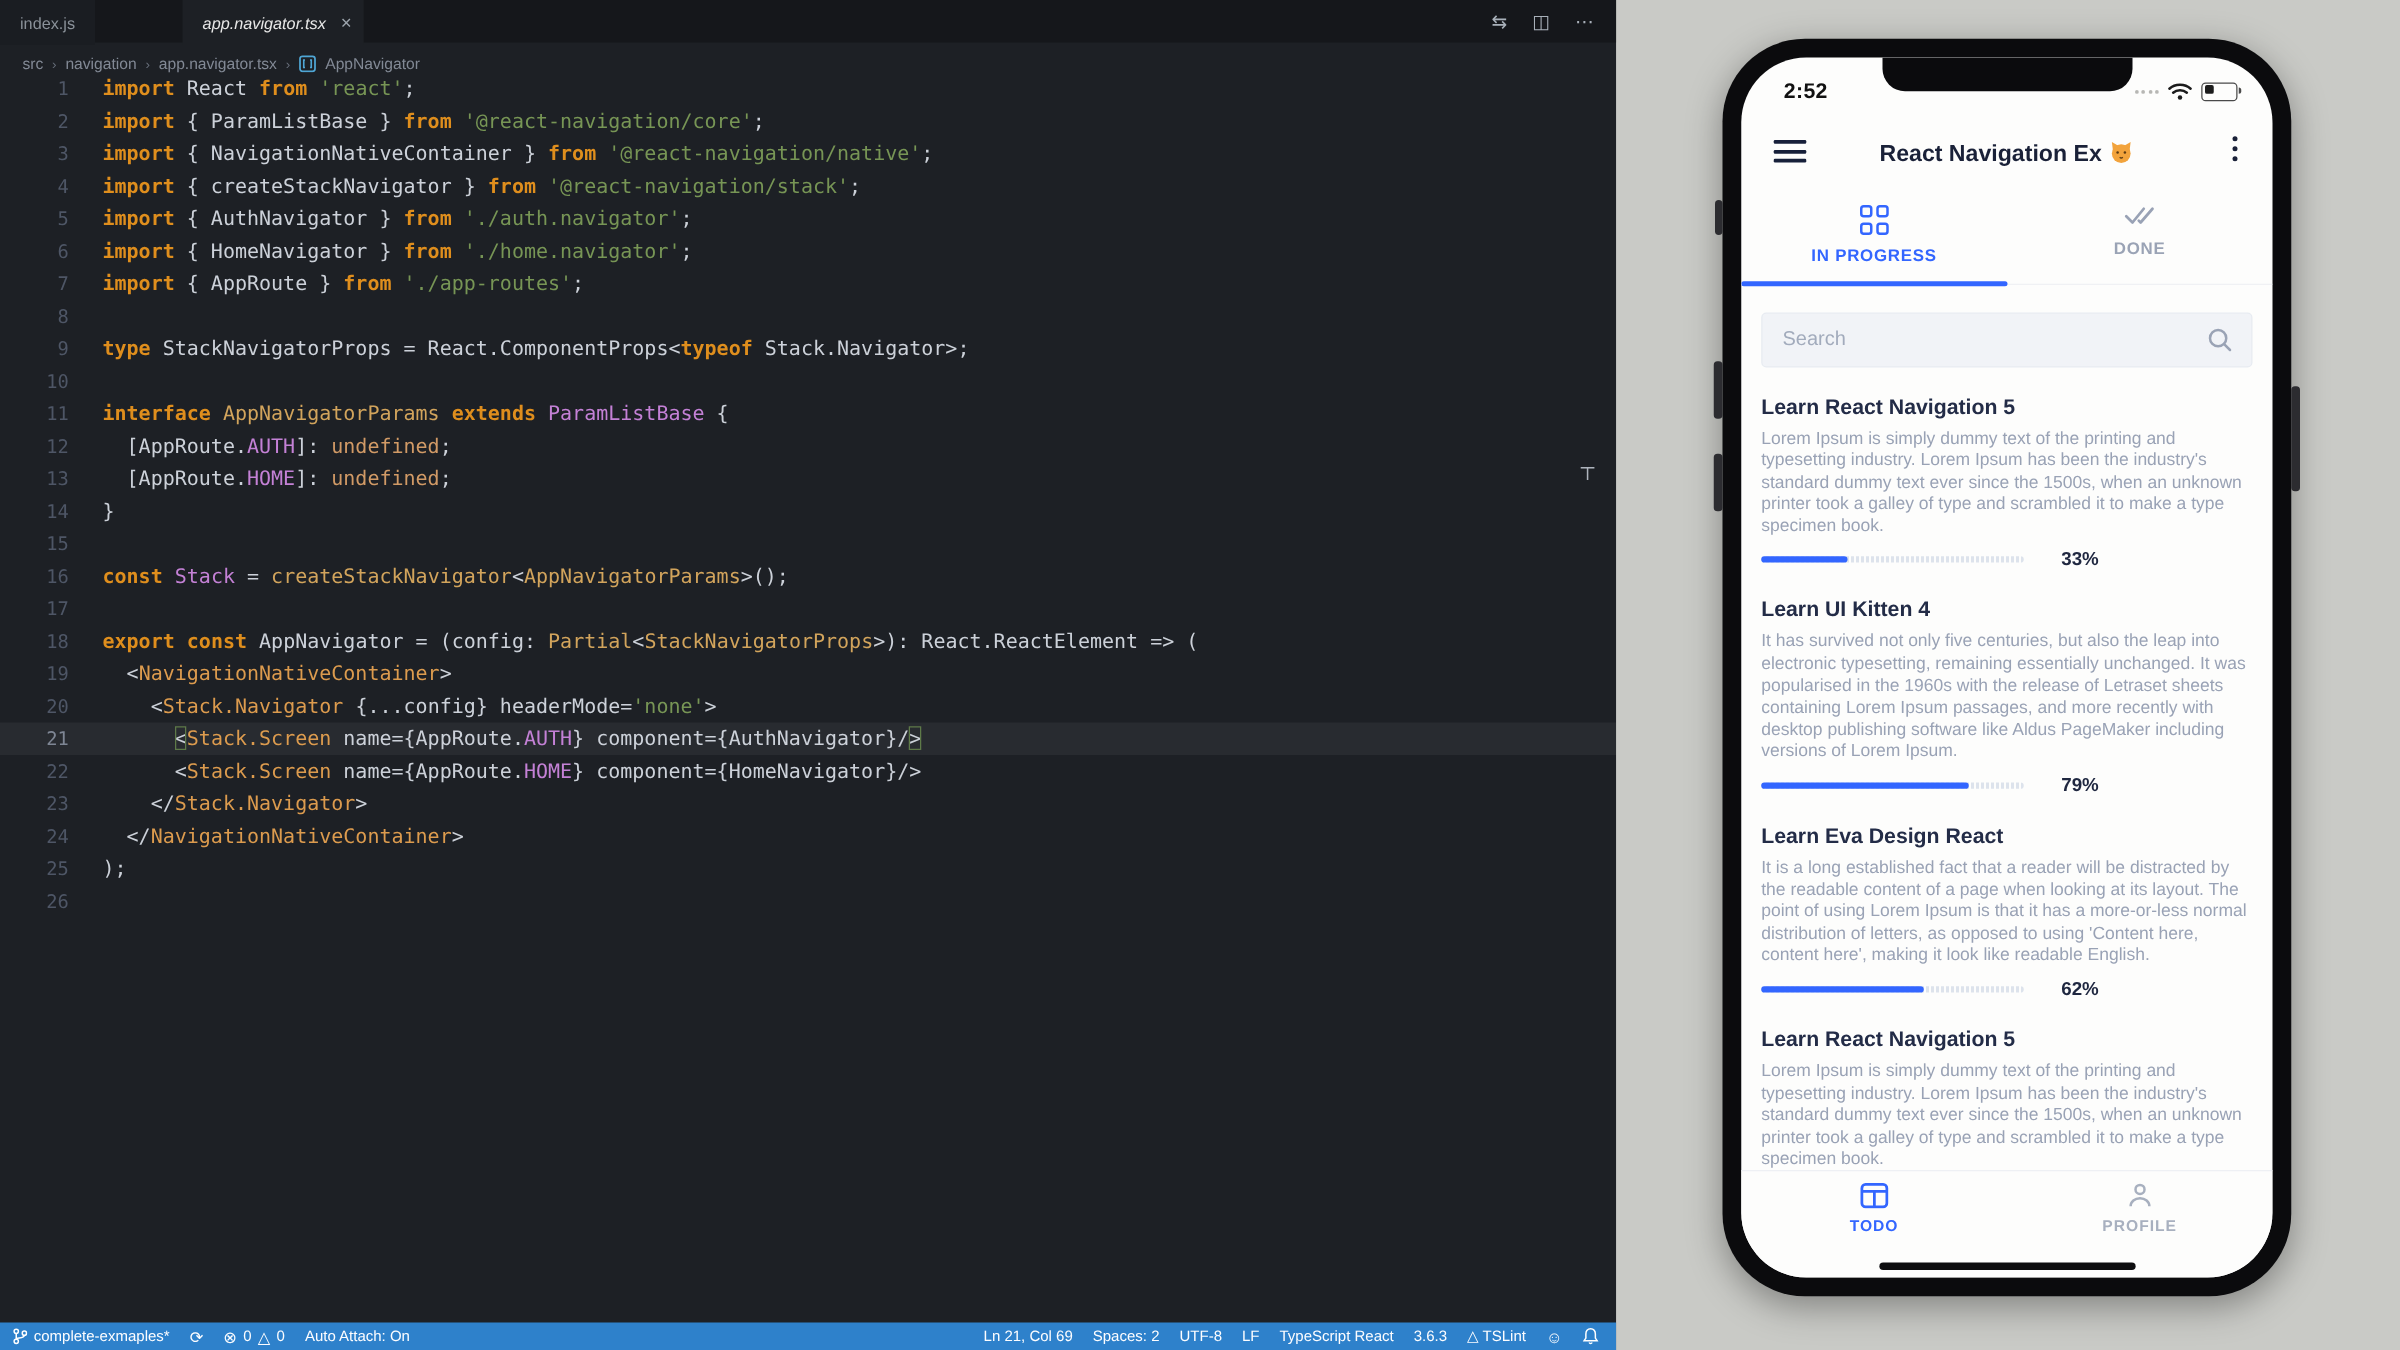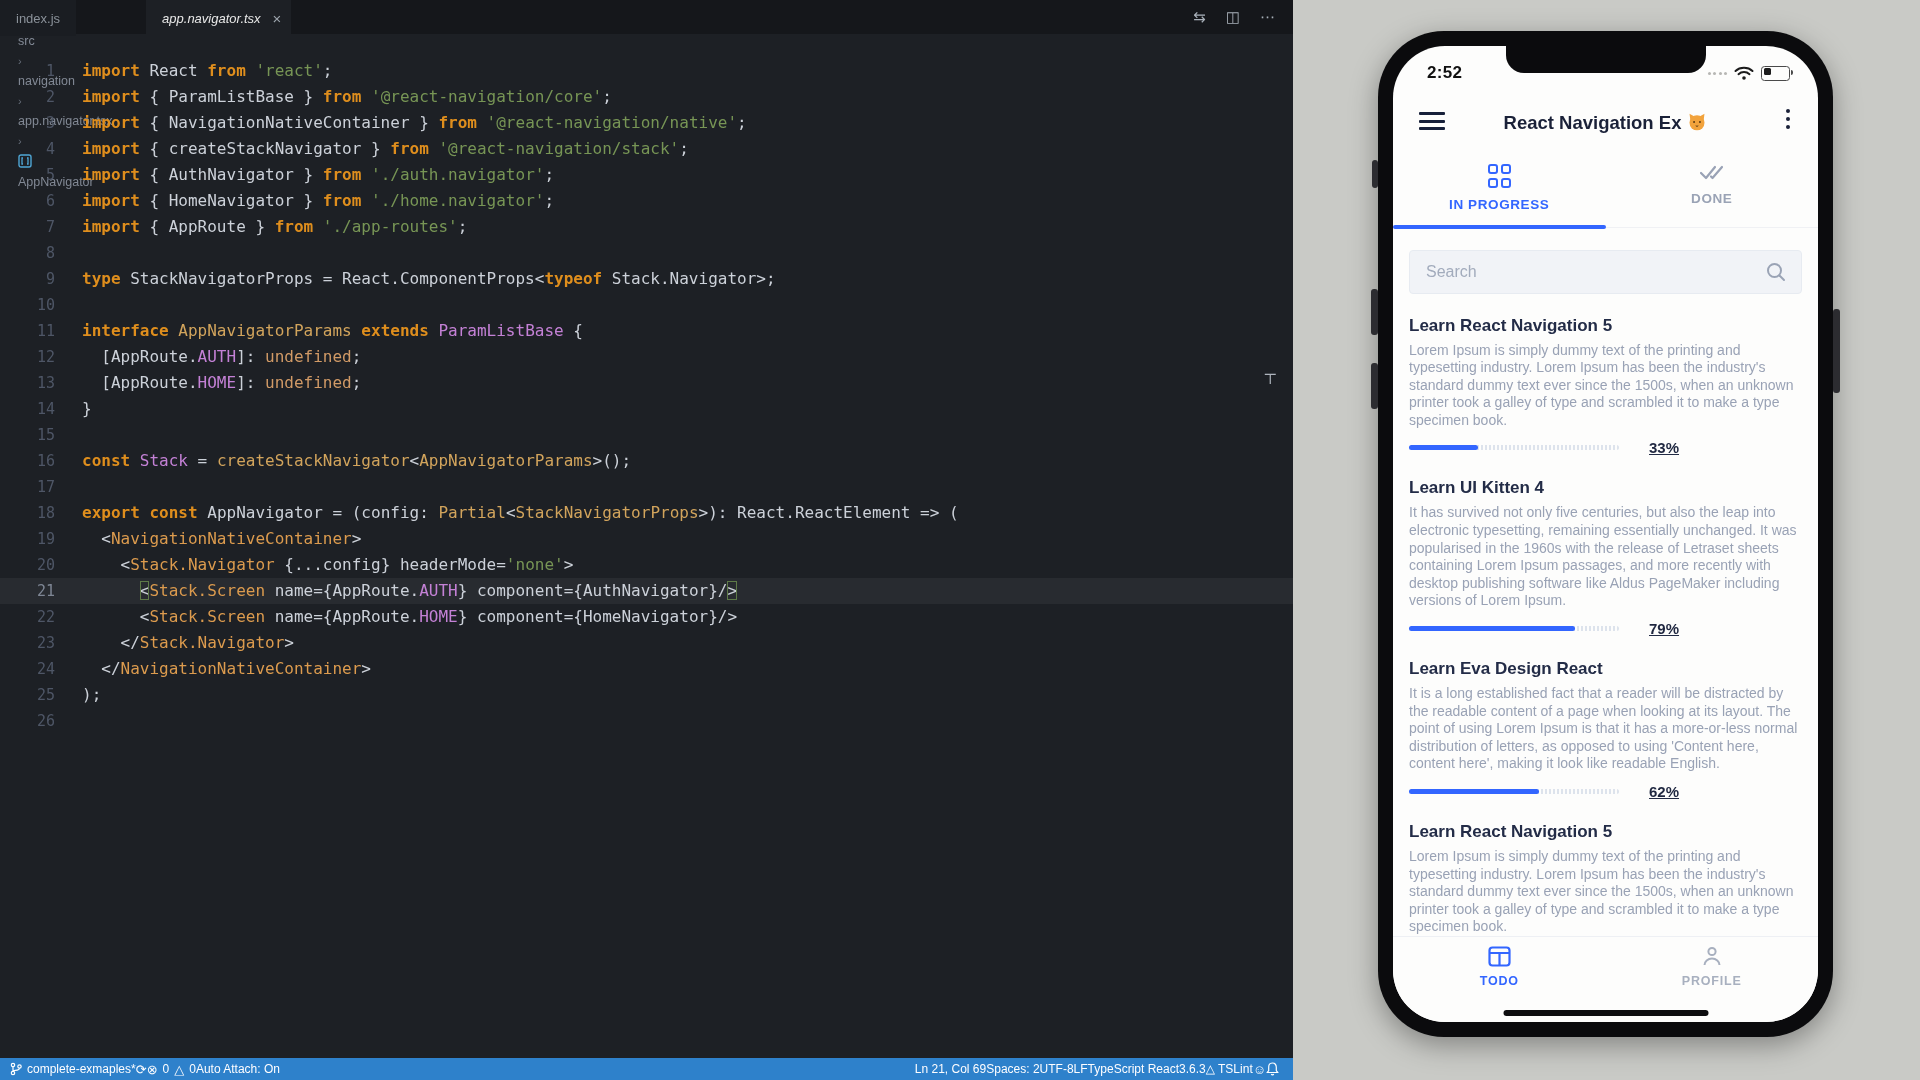--- a/index.html
+++ b/index.html
@@ -8,21 +8,21 @@
 
   
   .editor-pane{position:absolute;left:0;top:0;width:1293px;height:1080px;background:#1d2025;}
   .tabbar{height:34px;background:#15171b;display:flex;align-items:stretch;}
   .tab{display:flex;align-items:center;padding:18px 16px;font-size:13px;color:#8a9199;background:#1a1d22;cursor:pointer;}
   .tab.active{background:#1d2025;color:#e8e8e8;font-style:italic;margin-left:70px;padding-right:10px;}
   .tab-close{margin-left:12px;color:#9da5ad;font-size:15px;font-style:normal;}
   .tab-actions{margin-left:auto;display:flex;gap:20px;align-items:center;padding-right:18px;color:#a8b0b9;font-size:15px;}
   .tab-actions span{cursor:pointer;}
 
-  .breadcrumb{height:24px;display:flex;align-items:flex-start;padding-left:18px;font-size:12.5px;color:#828995;gap:7px;flex-direction:column;}
+  .breadcrumb{height:24px;display:flex;align-items:flex-end;padding-left:18px;font-size:12.5px;color:#828995;gap:7px;}
   .crumb{cursor:pointer;}
   .crumb-sep{font-size:11px;color:#666d79;}
   .symbol-icon{display:inline-flex;vertical-align:middle;}
 
   .code{font-family:"DejaVu Sans Mono",monospace;font-size:16px;line-height:26px;}
   .codeline{display:flex;height:26px;}
   .codeline.current{background:rgba(255,255,255,.05);}
   .ln{width:55px;flex:none;text-align:right;color:#4e5666;font-size:15px;}
   .codeline.current .ln{color:#7e8694;}
   .lc{padding-left:27px;white-space:pre;}
@@ -32,21 +32,21 @@
   .tk-ty{color:var(--ty);}
   .tk-tag{color:var(--tag);}
   .tk-pu{color:var(--pu);}
   .tk-num{color:var(--num);}
   .tk-brk{color:#ccd1d9;outline:1px solid #5e7a48;outline-offset:-1px;}
 
   .drag-marker{position:absolute;left:1263px;top:370px;color:#aeb4bd;font-size:15px;font-family:"DejaVu Serif",serif;}
 
   .statusbar{position:absolute;left:0;top:1058px;width:1293px;height:22px;background:var(--statusblue);
              color:#fdfdff;display:flex;align-items:center;font-size:12px;padding:0 10px;box-sizing:border-box;}
-  .sb-group{display:flex;align-items:center;}
+  .sb-group{display:flex;align-items:center;gap:16px;}
   .sb-right{margin-left:auto;padding-right:4px;}
   .sb-item{display:flex;align-items:center;gap:5px;cursor:pointer;white-space:nowrap;}
   .sb-glyph{font-size:13px;}
 
   
   .device-pane{position:absolute;left:1293px;top:0;width:617px;height:1080px;background:#c9cac6;}
   .phone{position:absolute;left:85px;top:31px;width:455px;height:1006px;background:#0b0b0d;border-radius:66px;
          box-shadow:0 8px 28px rgba(0,0,0,.35);}
   .nub{position:absolute;background:#2c2c30;border-radius:3px;}
   .screen{position:absolute;left:15px;top:15px;width:425px;height:976px;background:#fdfdfc;border-radius:52px;
@@ -83,21 +83,21 @@
   .p-search{margin:22px 16px 0;height:44px;background:#f1f3f7;border:1px solid #e7ebf1;border-radius:4px;
             display:flex;align-items:center;padding:0 14px;box-sizing:border-box;}
   .p-search input{flex:1;border:none;background:transparent;outline:none;font-size:16px;color:#222b45;
                   font-family:"Liberation Sans",sans-serif;}
   .p-search input::placeholder{color:#a2abbc;}
 
   .p-list{padding:0 16px;}
   .p-card{margin-top:22px;cursor:pointer;}
   .p-card-title{font-size:17px;font-weight:bold;color:#232c47;margin-bottom:6px;}
   .p-card-desc{font-size:14px;color:#99a2b5;line-height:17.6px;}
-  .p-progress{display:flex;align-items:center;margin-top:10px;text-decoration:underline;}
+  .p-progress{display:flex;align-items:center;margin-top:10px;}
   .p-track{width:210px;height:5px;border-radius:3px;position:relative;
            background:repeating-linear-gradient(90deg,#dde3ec 0 2px,rgba(0,0,0,0) 2px 4px);}
   .p-fill{position:absolute;left:0;top:0;height:5px;border-radius:3px;background:var(--accent);}
   .p-pct{margin-left:30px;font-size:15px;font-weight:bold;color:#1f2740;}
 
   .p-bottombar{position:absolute;left:0;bottom:0;width:100%;height:85px;border-top:1px solid #eef0f4;
                background:#fdfdfc;display:flex;}
   .p-btab{flex:1;display:flex;flex-direction:column;align-items:center;padding-top:9px;gap:7px;cursor:pointer;}
   .p-btab-label{font-size:12.5px;font-weight:bold;letter-spacing:.8px;}
   .p-btab.active .p-btab-label{color:var(--accent);}

